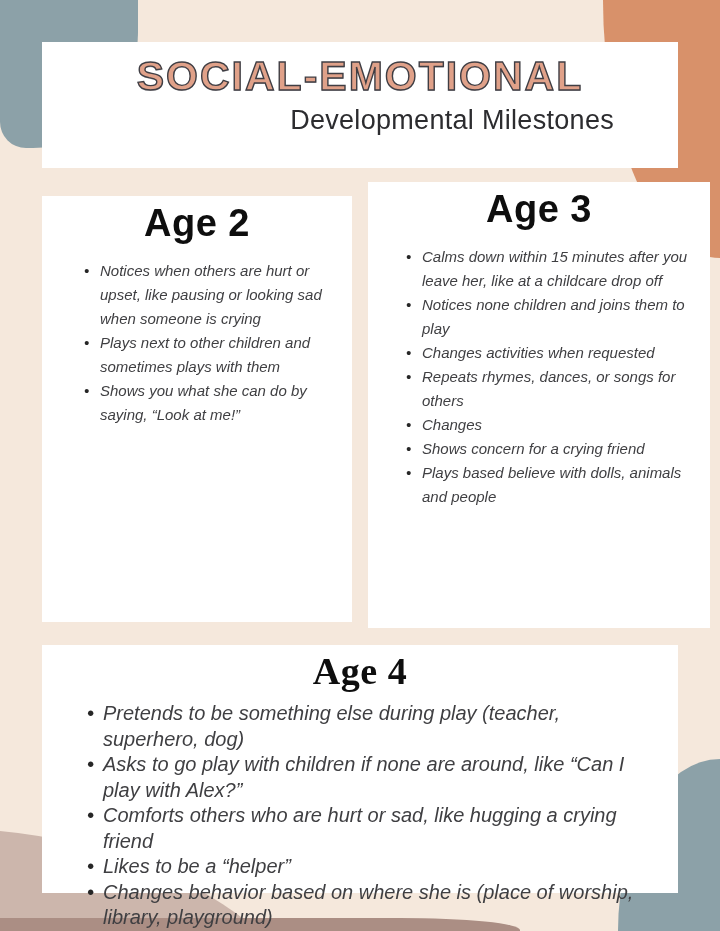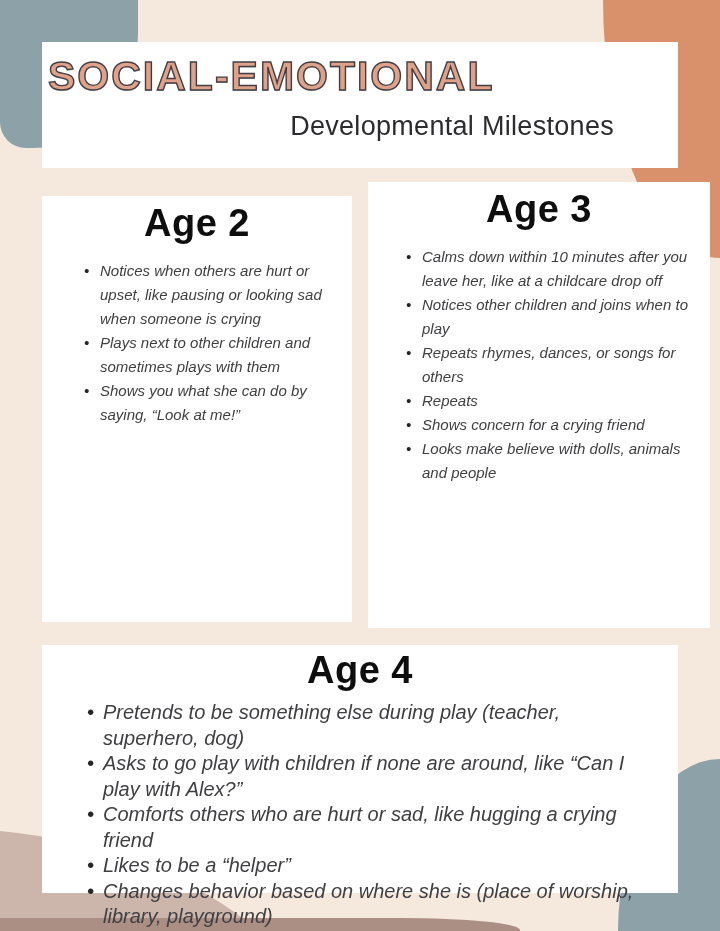--- a/index.html
+++ b/index.html
@@ -29,28 +29,28 @@
     border-top-right-radius:120px 12px;
   }
   .shape-slate-br {
     right:0; bottom:0; width:102px; height:172px; background:#8ca1a8;
     border-top-left-radius:100% 100%;
   }
   
   .card { position:absolute; background:#ffffff; z-index:1; }
   .header-card { left:42px; top:42px; width:636px; height:126px; }
   .poster-title {
-    margin:11px 6px 0; text-align:left;
+    margin:11px 16px 0; text-align:center;
     font-size:41px; font-weight:800; letter-spacing:2px;
     color:#e0a189;
     -webkit-text-stroke:1.4px #3f3e44;
     text-shadow:0 1px 0 rgba(60,60,68,.35);
   }
   .poster-subtitle {
-    margin-top:11px; text-align:right; padding-right:64px;
+    margin-top:5px; text-align:right; padding-right:64px;
     font-size:27px; color:#2c2c2f; letter-spacing:.3px;
   }
   .age-heading {
     margin:6px 0 12px; text-align:center;
     font-size:38px; font-weight:800; color:#0e0e0e; letter-spacing:.5px;
   }
   .milestones { list-style:none; margin:0; padding:0;font-style:italic; }
   .milestones li {
     position:relative; padding-left:17px;
     color:#3f3f42;
@@ -59,21 +59,21 @@
     content:"\2022"; position:absolute; left:1px; top:0; color:#262626;
   }
   .card-age2 { left:42px; top:196px; width:310px; height:426px; }
   .card-age3 { left:368px; top:182px; width:342px; height:446px; }
   .card-age2 .milestones { padding:2px 14px 0 41px; }
   .card-age3 .milestones { padding:2px 12px 0 37px; }
   .card-age2 .milestones li, .card-age3 .milestones li {
     font-size:15px; line-height:24px;
   }
   .card-age4 { left:42px; top:645px; width:636px; height:248px; }
-  .card-age4 .age-heading { margin:4px 0 8px; }
+  .card-age4 .age-heading { margin:4px 0 8px;font-family:Liberation Serif, serif; }
   .card-age4 .milestones { padding:0 28px 0 44px; }
   .card-age4 .milestones li { font-size:20px; line-height:25.5px; }
 </style>
 </head>
 <body>
 
 <div class="page">
 
   <div class="shape shape-slate-tl"></div>
   <div class="shape shape-orange-tr"></div>
@@ -91,26 +91,27 @@
     <ul class="milestones">
       <li>Notices when others are hurt or upset, like pausing or looking sad when someone is crying</li>
       <li>Plays next to other children and sometimes plays with them</li>
       <li>Shows you what she can do by saying, “Look at me!”</li>
     </ul>
   </section>
 
   <section class="card card-age3">
     <h2 class="age-heading">Age 3</h2>
     <ul class="milestones">
-      <li>Calms down within 10 minutes after you leave her, like at a childcare drop off</li>
-      <li>Notices other children and joins when to play</li>
+      <li>Calms down within 15 minutes after you leave her, like at a childcare drop off</li>
+      <li>Notices none children and joins them to play</li>
+      <li>Changes activities when requested</li>
       <li>Repeats rhymes, dances, or songs for others</li>
-      <li>Repeats</li>
+      <li>Changes</li>
       <li>Shows concern for a crying friend</li>
-      <li>Looks make believe with dolls, animals and people</li>
+      <li>Plays based believe with dolls, animals and people</li>
     </ul>
   </section>
 
   <section class="card card-age4">
     <h2 class="age-heading">Age 4</h2>
     <ul class="milestones">
       <li>Pretends to be something else during play (teacher, superhero, dog)</li>
       <li>Asks to go play with children if none are around, like “Can I play with Alex?”</li>
       <li>Comforts others who are hurt or sad, like hugging a crying friend</li>
       <li>Likes to be a “helper”</li>

